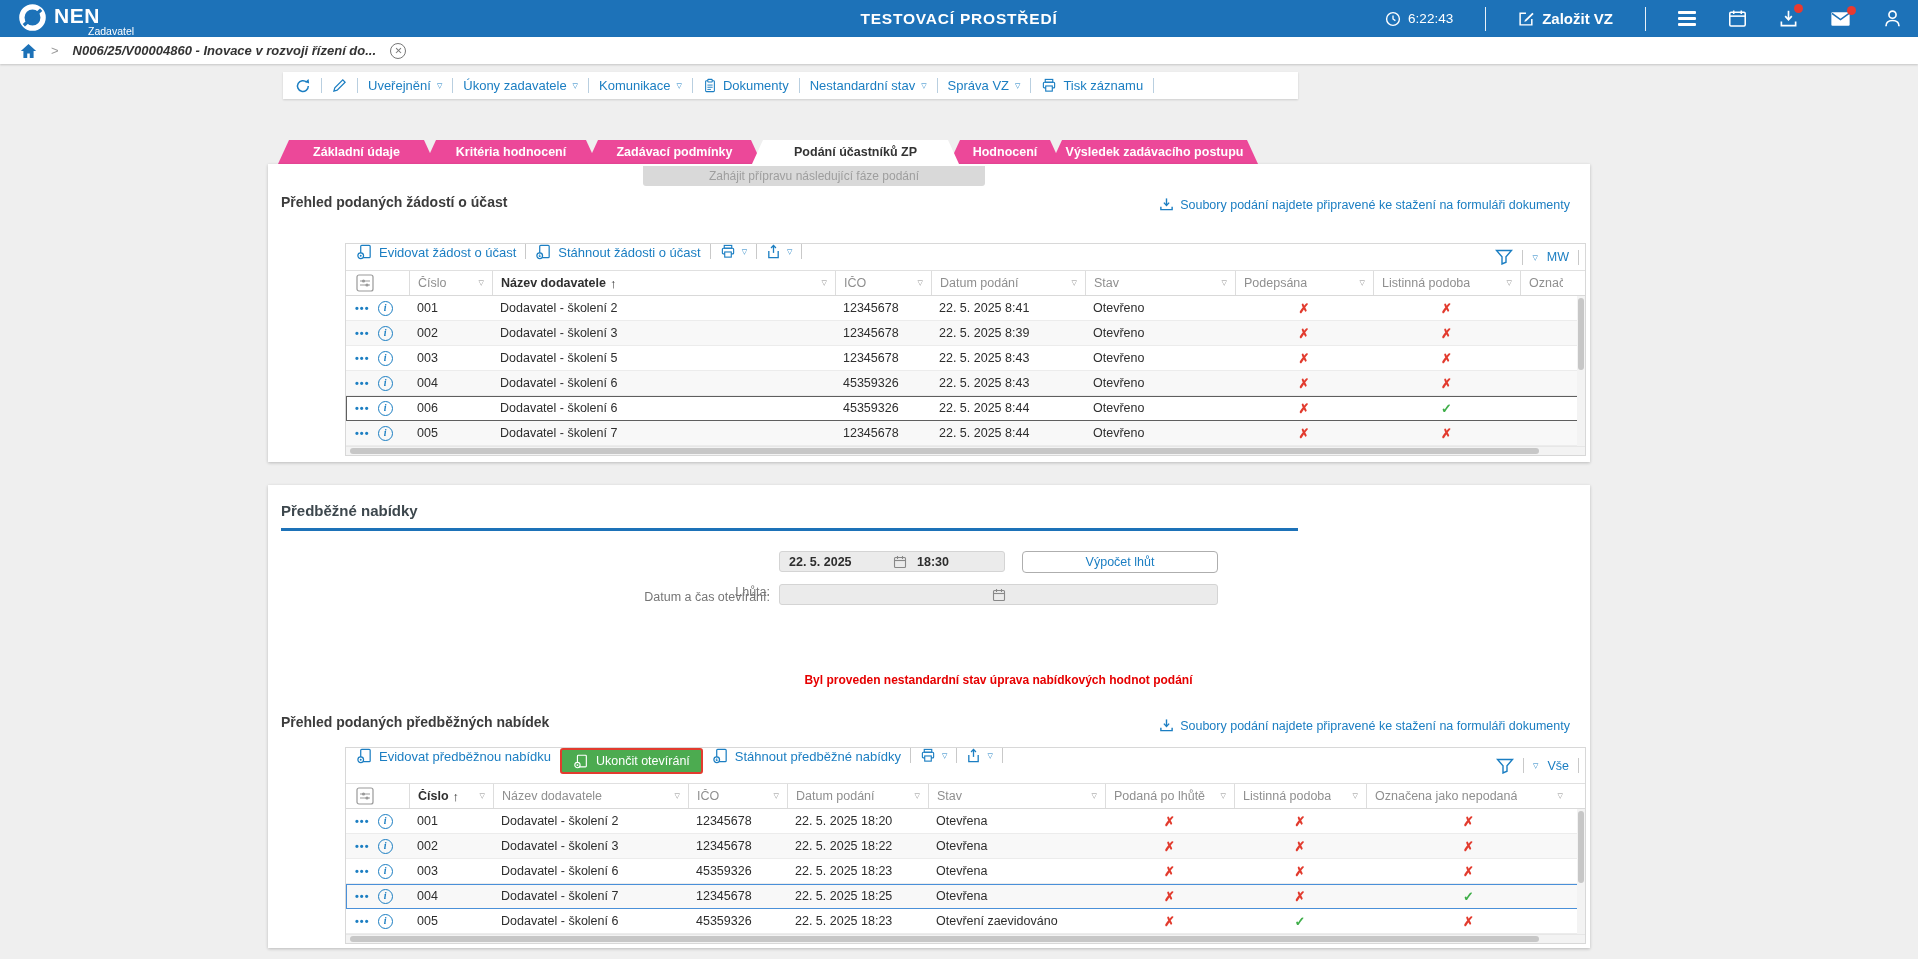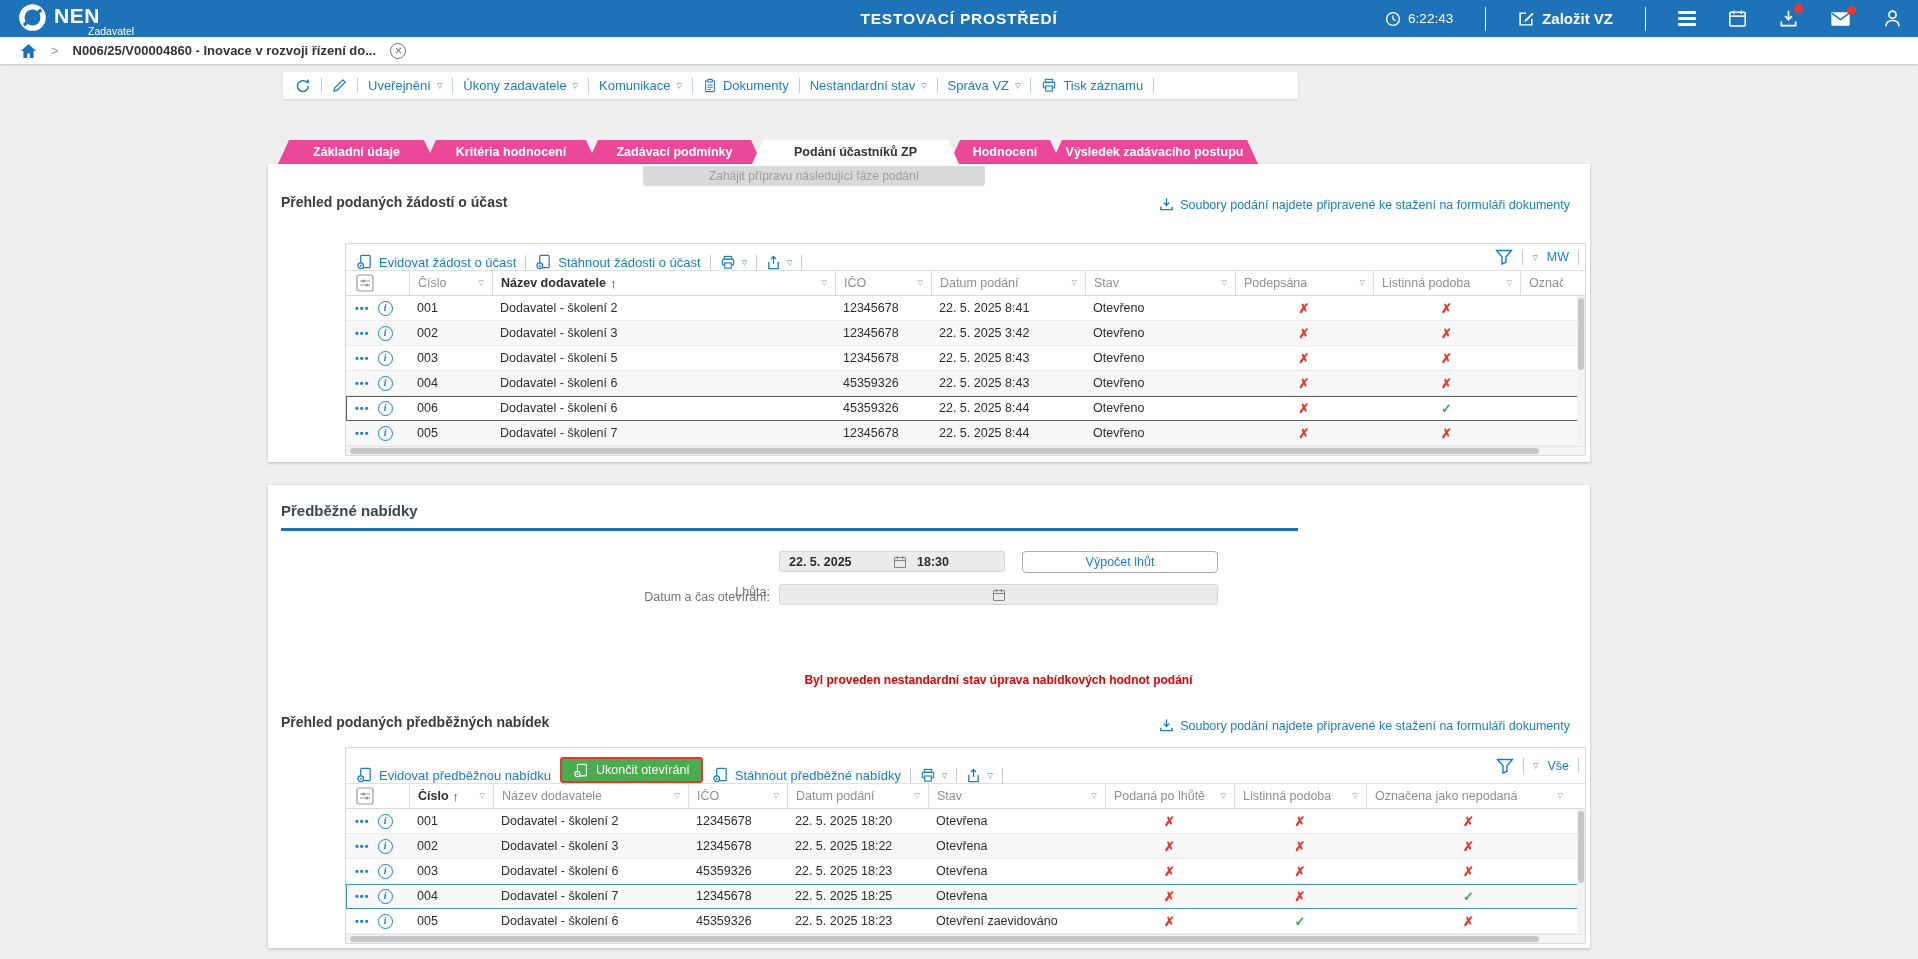--- a/index.html
+++ b/index.html
@@ -19,21 +19,21 @@
   .tb-bold { font-size:15px; font-weight:bold; }
   .icon-badge { position:relative; display:inline-flex; }
   .badge-dot { position:absolute; right:-5px; top:-5px; width:9px; height:9px; border-radius:50%; background:#e83a30; }
   .burger { display:flex; flex-direction:column; gap:3.5px; }
   .burger span { width:18px; height:2.6px; background:#fff; border-radius:1px; }
 
   
   .breadcrumb { position:absolute; left:0; top:37px; width:1918px; height:27px; background:#fff; box-shadow:0 1px 2px rgba(0,0,0,.18); display:flex; align-items:center; gap:14px; padding:0 0 0 20px; }
   .bc-chevron { color:#9a9a9a; font-size:13px; }
   .bc-chevron::after { content:">"; }
-  .bc-label { font-size:13px; font-weight:bold; color:#333; }
+  .bc-label { font-size:13px; font-weight:bold; color:#333;font-style:italic; }
   .bc-close { width:16px; height:16px; border:1px solid #777; border-radius:50%; position:relative; cursor:pointer; }
   .bc-close::before, .bc-close::after { content:""; position:absolute; left:3.5px; top:6.8px; width:7px; height:1.2px; background:#777; }
   .bc-close::before { transform:rotate(45deg); } .bc-close::after { transform:rotate(-45deg); }
 
   
   .record-toolbar { position:absolute; left:283px; top:72px; width:1015px; height:27px; background:#fff; box-shadow:0 1px 2px rgba(0,0,0,.14); display:flex; align-items:center; gap:10px; padding:0 12px; color:#1b7ec2; }
   .rt-item { display:flex; align-items:center; gap:6px; font-size:13px; cursor:pointer; white-space:nowrap; }
   .rt-sep { width:1px; height:15px; background:#b9cfe0; }
   .caret { font-size:7px; color:#1b7ec2; line-height:1; }
   .caret::after { content:"▽"; }
@@ -50,21 +50,21 @@
   .card1 { left:268px; top:164px; width:1322px; height:298px; }
   .card2 { left:268px; top:485px; width:1322px; height:463px; }
 
   .phase-btn { position:absolute; left:375px; top:2px; width:342px; height:20px; background:#d9d9d9; color:#9e9e9e; font-size:12px; border:none; border-radius:0 0 3px 3px; font-family:inherit; }
 
   .sec-title { position:absolute; font-size:14px; font-weight:bold; color:#3c3c3c; }
   .dl-link { position:absolute; display:flex; align-items:center; gap:6px; color:#1b7ec2; font-size:12.5px; cursor:pointer; }
 
   
   .grid { position:absolute; left:77px; width:1241px; border:1px solid #d8d8d8; background:#fff; }
-  .grid-toolbar { position:relative; display:flex; align-items:flex-end; gap:9px; padding:0 10px; border-bottom:1px solid #e0e0e0; color:#1b7ec2; }
+  .grid-toolbar { position:relative; display:flex; align-items:flex-start; gap:9px; padding:0 10px; border-bottom:1px solid #e0e0e0; color:#1b7ec2; }
   .g1 .grid-toolbar { height:27px; }
   .g2 .grid-toolbar { height:36px; }
   .gt-item { display:flex; align-items:center; gap:6px; font-size:13px; cursor:pointer; white-space:nowrap; }
   .gt-sep { width:1px; height:15px; background:#c9c9c9; }
   .gt-right { position:absolute; right:6px; top:0; bottom:0; display:flex; align-items:center; gap:9px; }
   .view-label { font-size:12.5px; color:#1b7ec2; }
 
   .btn-green { display:flex; align-items:center; gap:7px; background:#4cab50; color:#fff; border:2px solid #e23b2e; border-radius:3px; height:26px; padding:0 11px; font-size:12.5px; font-family:inherit; cursor:pointer; }
 
   .thead { display:flex; height:25px; border-bottom:1px solid #d9d9d9; background:#fff; }
@@ -410,21 +410,21 @@
           </div>
 
           <div class="trow alt">
             <div class="cell c0 actions">
               <span class="dots"></span>
               <span class="info-ic"></span>
             </div>
             <div class="cell c1">002</div>
             <div class="cell c2">Dodavatel - školení 3</div>
             <div class="cell c3">12345678</div>
-            <div class="cell c4">22. 5. 2025 3:42</div>
+            <div class="cell c4">22. 5. 2025 8:39</div>
             <div class="cell c5">Otevřeno</div>
             <div class="cell c6 mark mark-no">✗</div>
             <div class="cell c7 mark mark-no">✗</div>
             <div class="cell c8 mark"></div>
           </div>
 
           <div class="trow">
             <div class="cell c0 actions">
               <span class="dots"></span>
               <span class="info-ic"></span>

